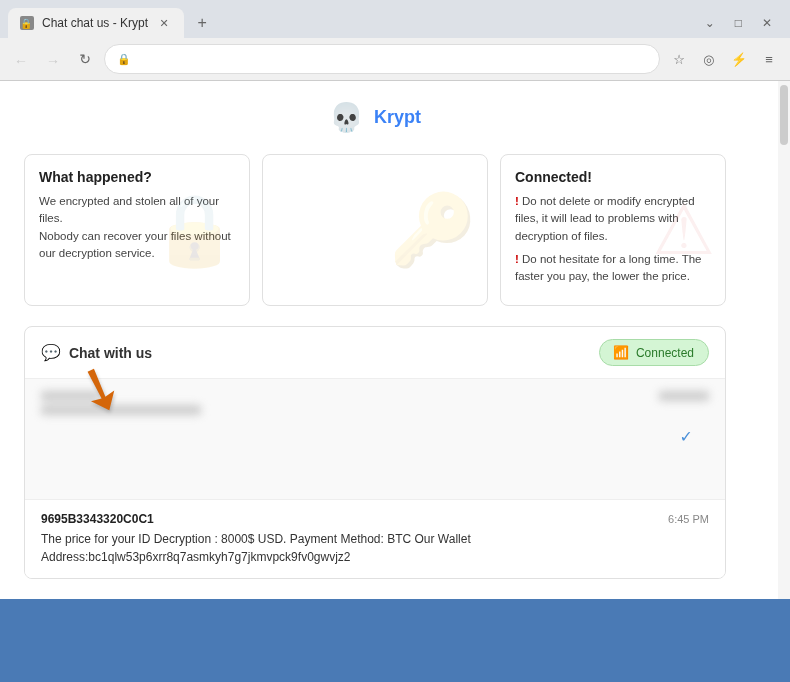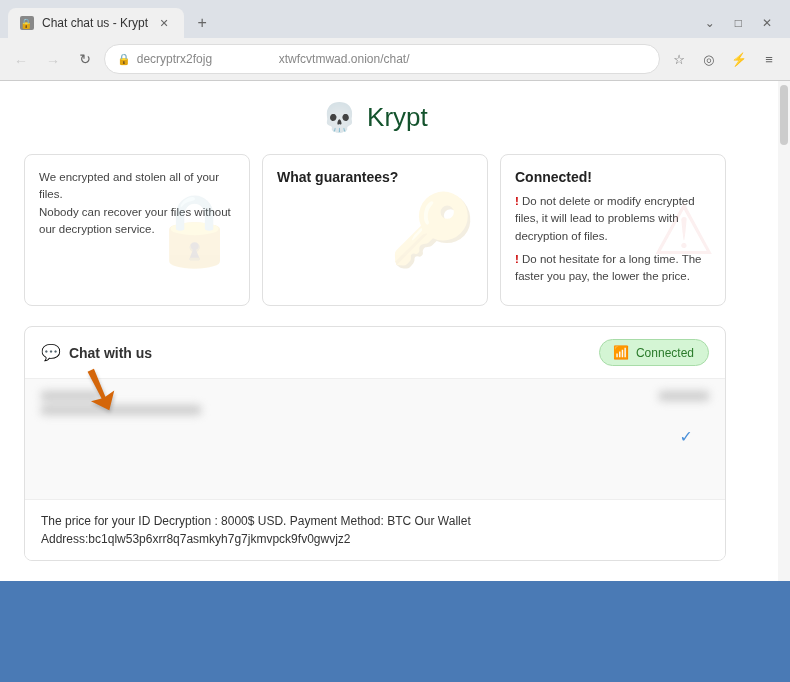--- a/index.html
+++ b/index.html
@@ -217,23 +217,23 @@
       justify-content: center;
       gap: 10px;
     }
 
     .skull-icon {
       font-size: 28px;
       color: #555;
     }
 
     .site-title {
-      font-size: 26px;
-      font-weight: 400;
-      color: #14532d;
+      font-size: 18px;
+      font-weight: 700;
+      color: #3b82f6;
     }
 
     
     .cards-row {
       display: flex;
       gap: 12px;
       margin-bottom: 20px;
       position: relative;
       z-index: 1;
     }
@@ -453,23 +453,20 @@
         <span class="window-ctrl">✕</span>
       </div>
     </div>
 
     <div class="address-bar-row">
       <div class="nav-btn disabled">←</div>
       <div class="nav-btn disabled">→</div>
       <div class="nav-btn">↻</div>
       <div class="address-bar">
         <span class="lock-icon">🔒</span>
-        <span class="address-text">
-          <span class="dim">decryptrx2fojg</span>&nbsp;&nbsp;&nbsp;&nbsp;&nbsp;&nbsp;&nbsp;&nbsp;&nbsp;&nbsp;&nbsp;&nbsp;&nbsp;&nbsp;&nbsp;&nbsp;&nbsp;&nbsp;&nbsp;&nbsp;<span class="dim">xtwfcvtmwad.onion/chat/</span>
-        </span>
       </div>
       <div class="toolbar-icons">
         <div class="toolbar-icon">☆</div>
         <div class="toolbar-icon">◎</div>
         <div class="toolbar-icon">⚡</div>
         <div class="toolbar-icon">≡</div>
       </div>
     </div>
   </div>
 
@@ -484,28 +481,28 @@
 
       <div class="site-header">
         <span class="skull-icon">💀</span>
         <span class="site-title">Krypt</span>
       </div>
 
       <div class="cards-row">
 
         <div class="card">
           <div class="card-bg-icon lock">🔒</div>
+          <div class="card-title">What happened?</div>
           <div class="card-text">
             <p>We encrypted and stolen all of your files.<br>Nobody can recover your files without our decryption service.</p>
           </div>
         </div>
 
         <div class="card">
           <div class="card-bg-icon key">🔑</div>
-          <div class="card-title">What guarantees?</div>
         </div>
 
         <div class="card">
           <div class="card-bg-icon warning">⚠</div>
           <div class="card-title">Connected!</div>
           <div class="card-text">
             <p><span class="exclaim">!</span> Do not delete or modify encrypted files, it will lead to problems with decryption of files.</p>
             <p><span class="exclaim">!</span> Do not hesitate for a long time. The faster you pay, the lower the price.</p>
           </div>
         </div>
@@ -536,20 +533,24 @@
             </div>
           </div>
           <div class="checkmark">✓</div>
 
           <div class="arrow-container">
             <span class="big-arrow">➘</span>
           </div>
         </div>
 
         <div class="chat-message">
+          <div class="message-meta">
+            <span class="message-id">9695B3343320C0C1</span>
+            <span class="message-time">6:45 PM</span>
+          </div>
           <div class="message-body">The price for your ID Decryption : 8000$ USD. Payment Method: BTC Our Wallet Address:bc1qlw53p6xrr8q7asmkyh7g7jkmvpck9fv0gwvjz2</div>
         </div>
 
       </div>
 
     </div>
   </div>
 </div>
 
 </body></html>

